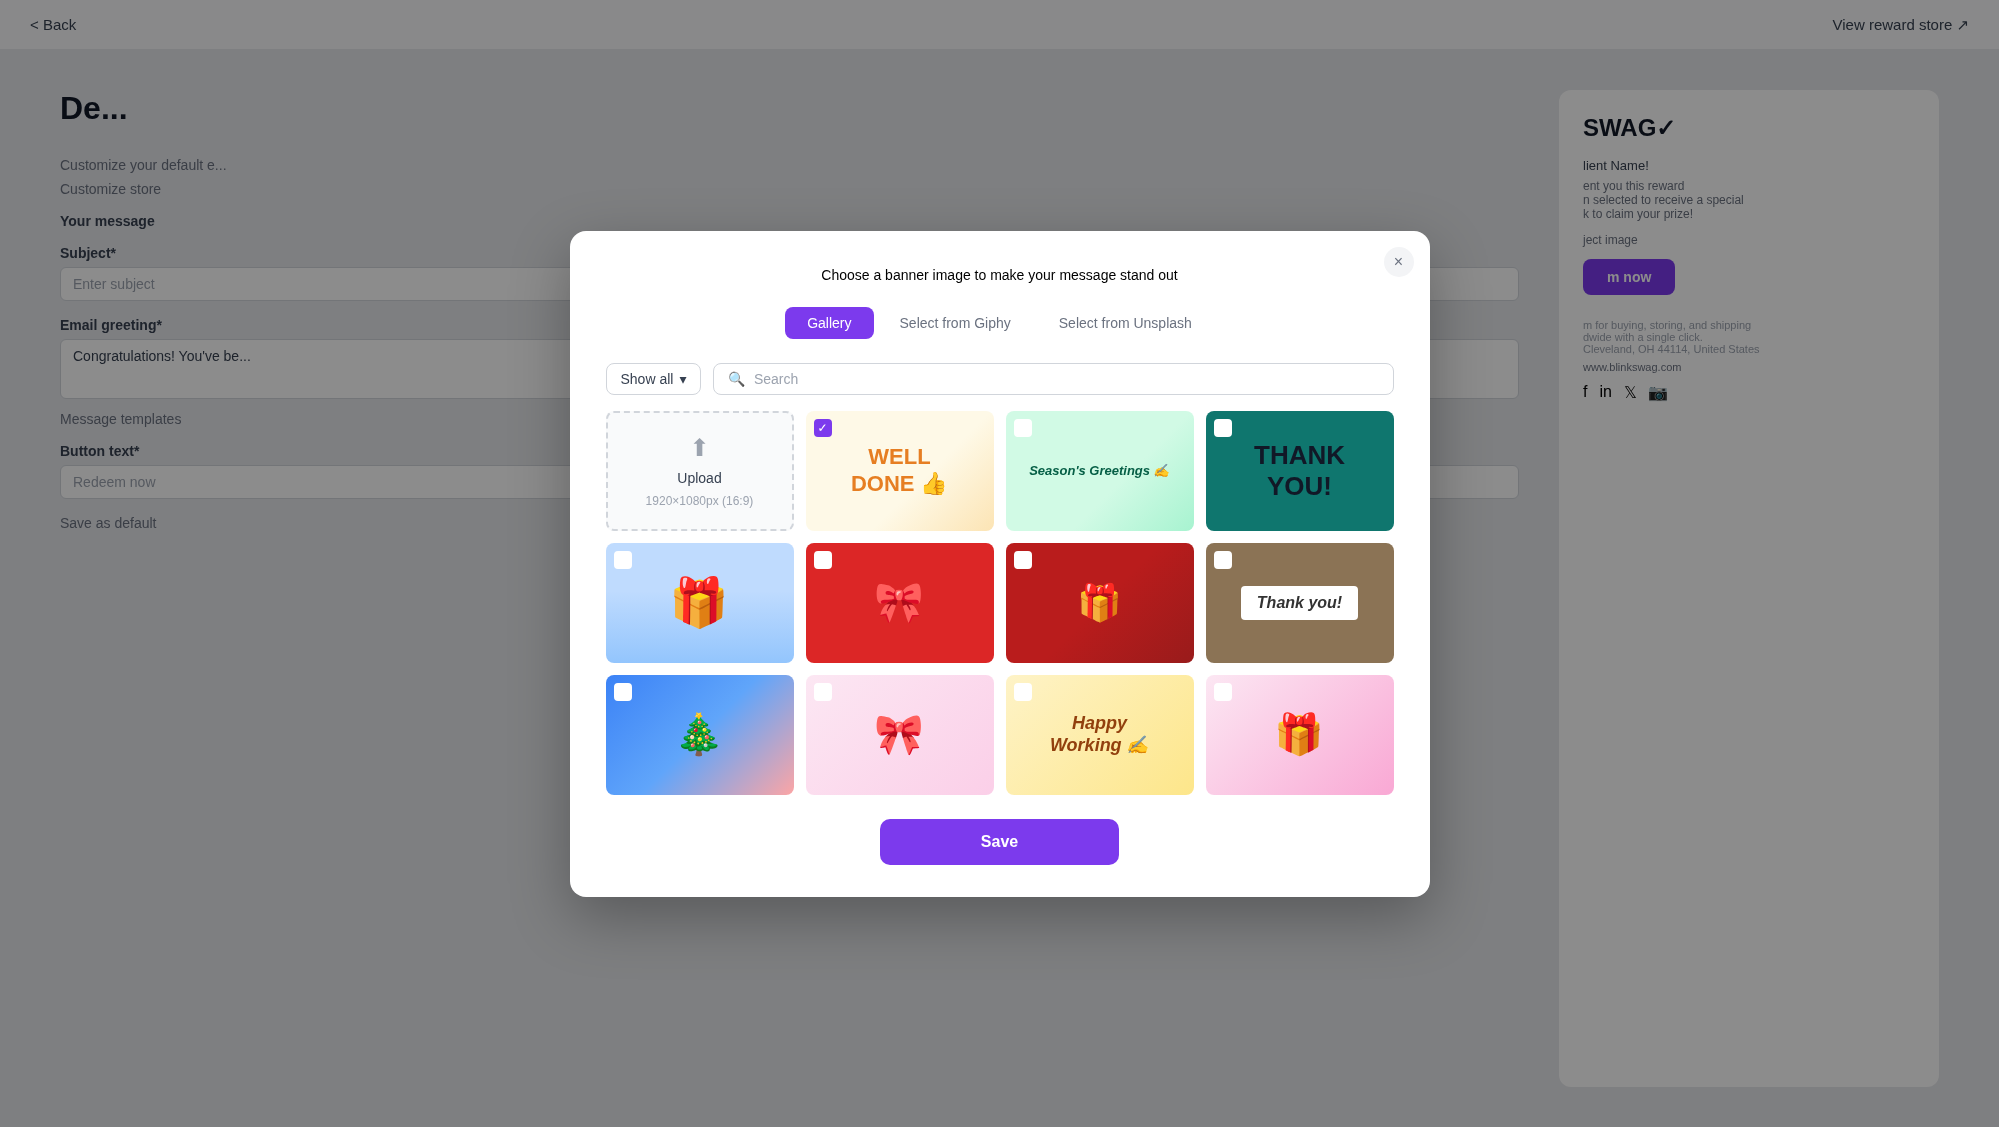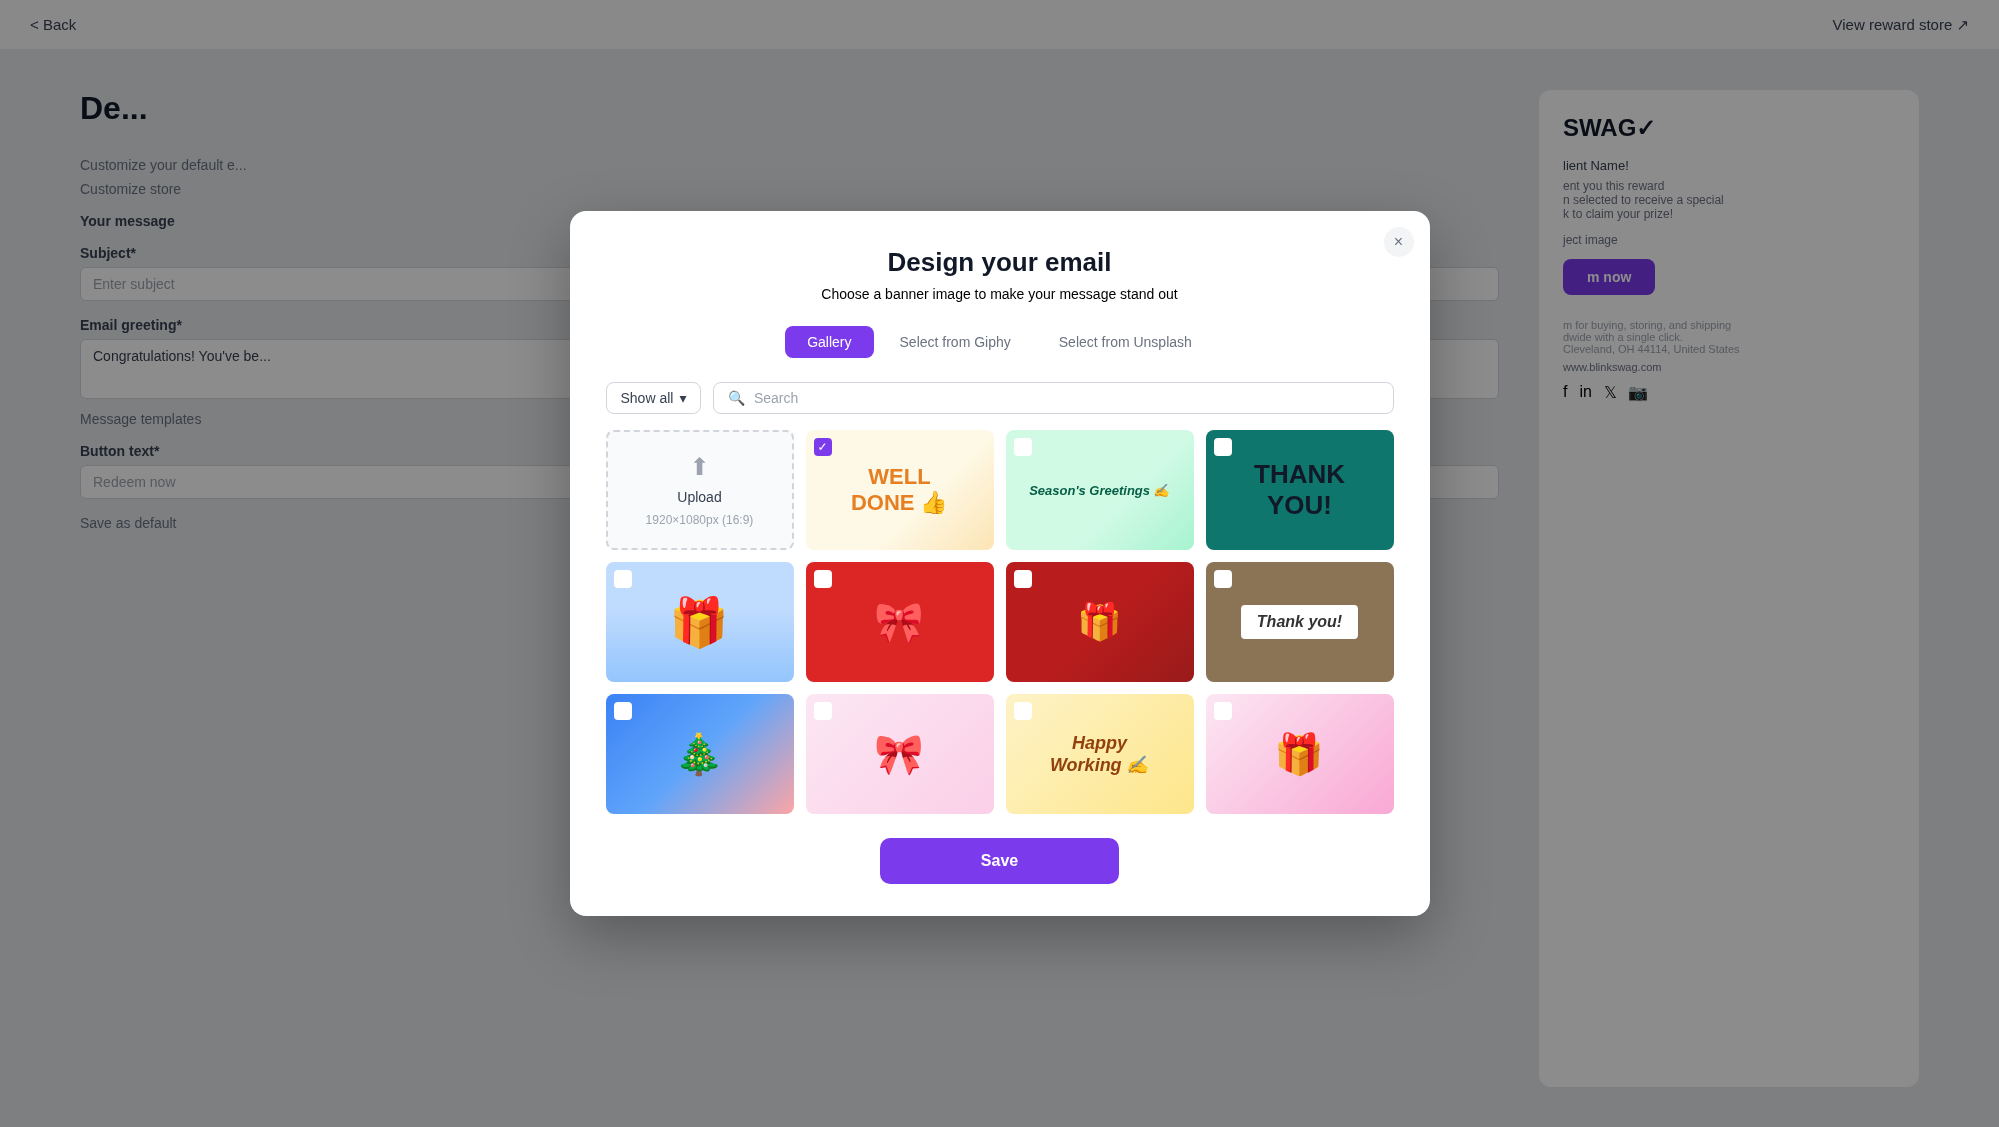--- a/index.html
+++ b/index.html
@@ -40,21 +40,21 @@
     }
 
     .bg-view-reward {
       color: #374151;
       font-size: 15px;
     }
 
     .bg-content {
       display: flex;
       flex: 1;
-      padding: 40px 80px;
+      padding: 40px 60px;
       gap: 40px;
     }
 
     .bg-left {
       flex: 1;
     }
 
     .bg-title {
       font-size: 32px;
       font-weight: 700;
@@ -376,21 +376,20 @@
       </div>
     </div>
   </div>
 </div>
 
 <div class="overlay">
   <div class="modal">
 
     <button class="modal-close">×</button>
 
-    <h1 class="modal-title">Design your email</h1>
     <p class="modal-subtitle">Choose a banner image to make your message stand out</p>
 
     <div class="tabs">
       <button class="tab active">Gallery</button>
       <button class="tab">Select from Giphy</button>
       <button class="tab">Select from Unsplash</button>
     </div>
 
     <div class="filter-row">
       <div class="filter-dropdown">

